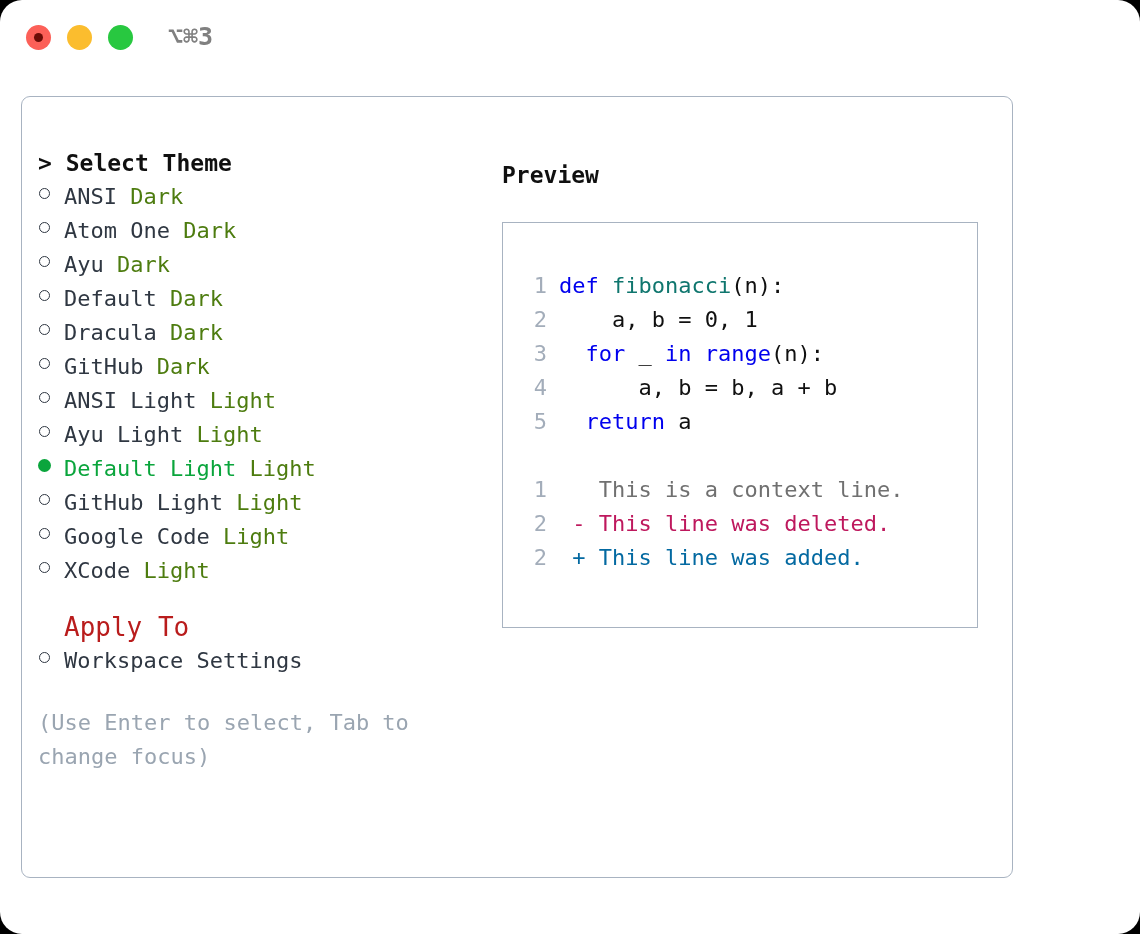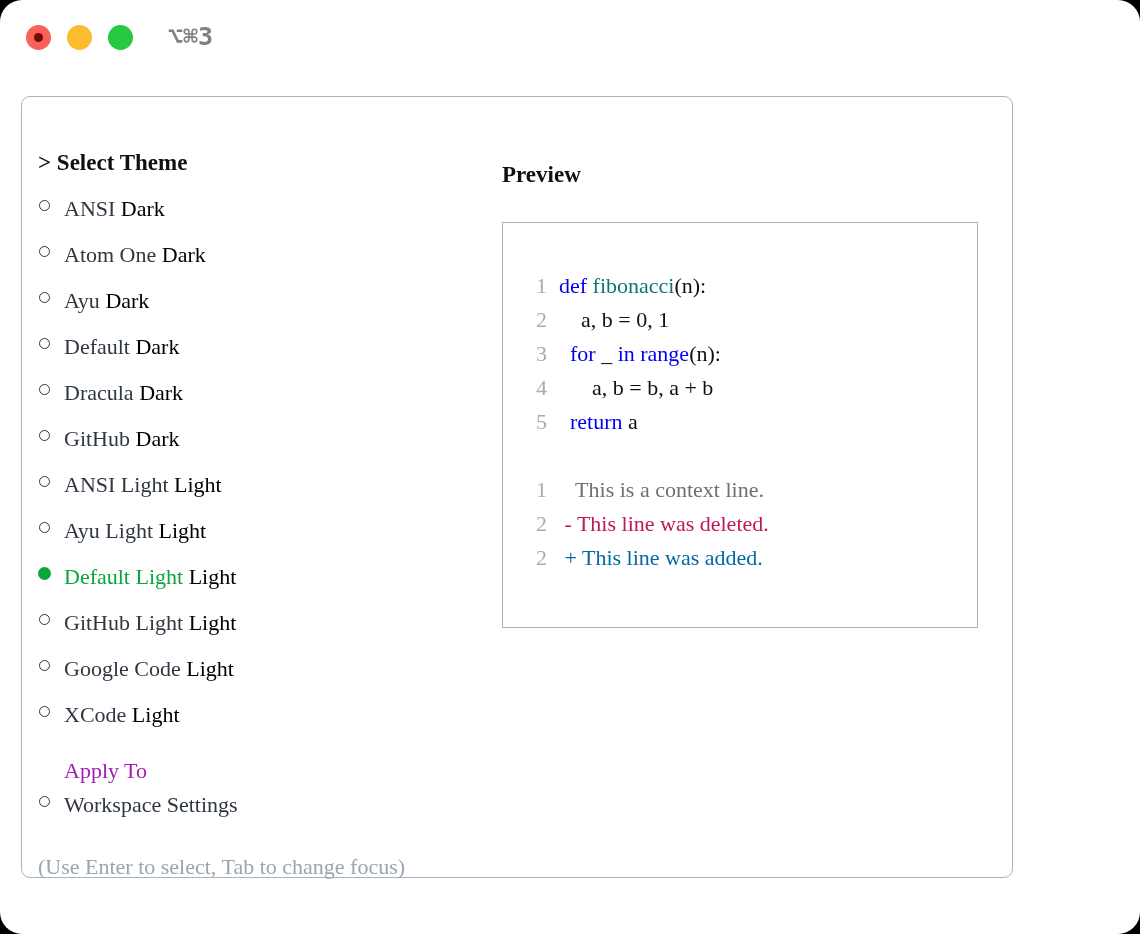--- a/index.html
+++ b/index.html
@@ -76,21 +76,20 @@
   .panel {
     position: absolute;
     left: 21px;
     top: 96px;
     width: 992px;
     height: 782px;
     box-sizing: border-box;
     border: 1px solid #a8b3c1;
     border-radius: 9px;
     background: #ffffff;
-    font-family: Liberation Serif, serif;
   }
 
   .columns {
     position: absolute;
     left: 0; top: 0;
     width: 100%; height: 100%;
   }
 
   
   .left-col {
@@ -135,25 +134,25 @@
     left: 0px;
     top: -17px;
     width: 13px;
     height: 13px;
     border-radius: 50%;
     background: #0aa53c;
     box-sizing: border-box;
   }
   .opt-label { color: #2f3742; }
   .opt-row.selected .opt-label { color: #0aa53c; }
-  .opt-variant { color: #000000; margin-top: 12px; }
+  .opt-variant { color: #4d7c0f; }
 
   .apply-header {
-    font-size: 22px;
-    color: #a21caf;
+    font-size: 26px;
+    color: #b91c1c;
     line-height: 34px;
     padding-left: 26px;
     white-space: pre;
   }
   .spacer-sm { height: 22px; }
   .spacer-md { height: 28px; }
 
   .hint {
     font-size: 22px;
     color: #9aa5b1;

